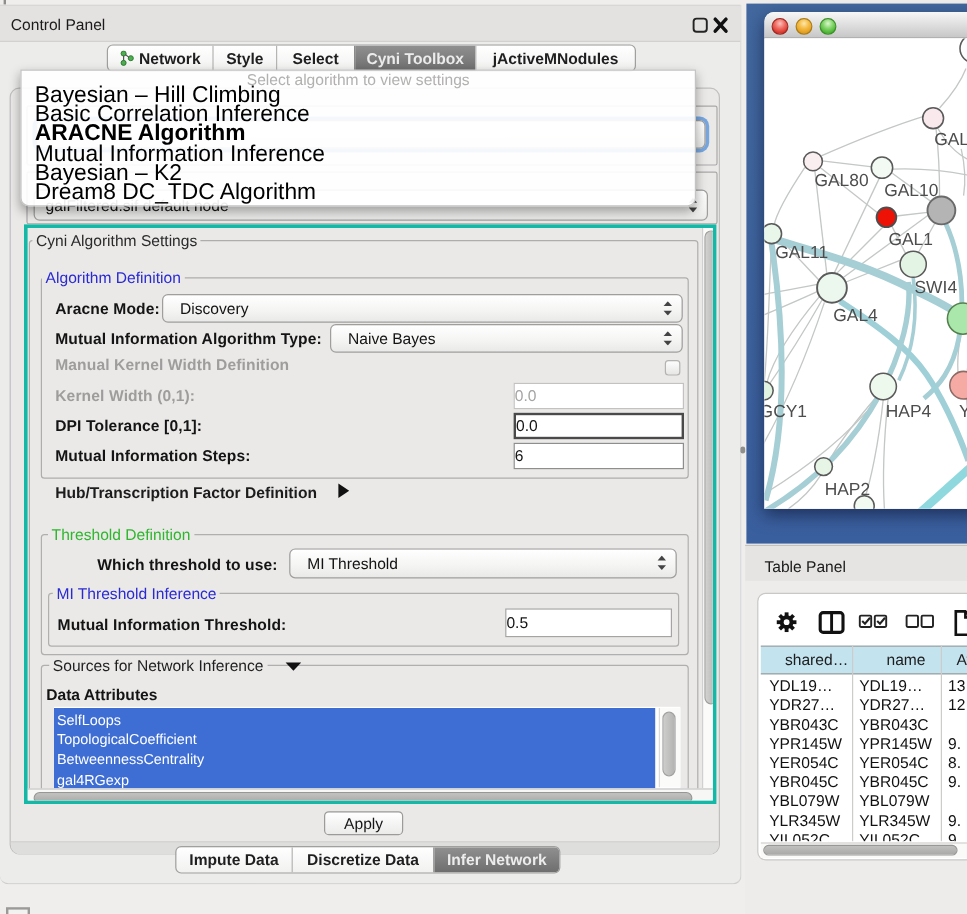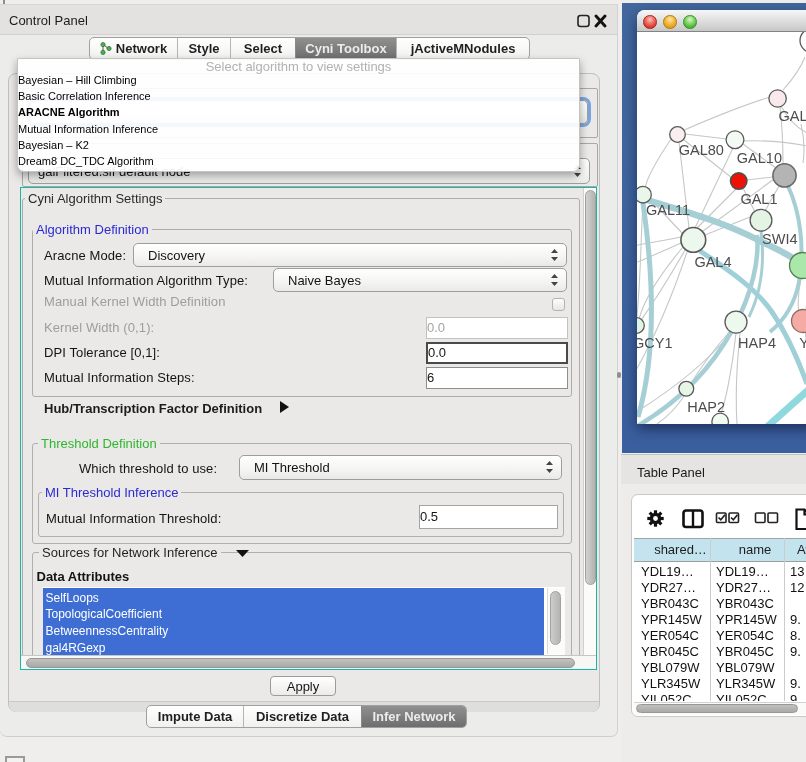--- a/index.html
+++ b/index.html
@@ -1,17 +1,17 @@
 <!DOCTYPE html>
 <html><head><meta charset="utf-8">
 <style>
 html,body{margin:0;padding:0}
 body{width:806px;height:762px;overflow:hidden;background:#efeeed;font-family:"Liberation Sans",sans-serif;position:relative}
 .abs{position:absolute}
-.lbl{position:absolute;font-weight:normal;font-size:13px;color:#141414;white-space:nowrap;line-height:13px;letter-spacing:.1px}
+.lbl{position:absolute;font-weight:bold;font-size:13px;color:#141414;white-space:nowrap;line-height:13px;letter-spacing:.1px}
 .dis{color:#9e9d9c}
 .fld{position:absolute;background:#fff;font-size:13px;color:#141414;box-sizing:border-box;padding-right:7px;white-space:nowrap}
 .combo{position:absolute;border:1px solid #9f9e9d;border-radius:5px;background:linear-gradient(#ffffff,#f4f4f3 60%,#e9e9e8);box-sizing:border-box;font-size:13px;color:#131313;white-space:nowrap;overflow:hidden}
 .grp{position:absolute;border:1px solid #aeadac;border-radius:3px}
 .gt{position:absolute;font-size:13px;background:#eae9e8;padding:0 3px;white-space:nowrap;line-height:13px}
 .seg{position:absolute;display:flex;border:1px solid #a0a09f;border-radius:5px;overflow:hidden;background:linear-gradient(#ffffff,#f1f1f0);font-weight:bold;font-size:13px;color:#1f1f1f}
 .seg>div{display:flex;align-items:center;justify-content:center;border-left:1px solid #b5b5b4;box-sizing:border-box}
 .seg>div:first-child{border-left:none}
 .seg>div.on{background:linear-gradient(#909090,#6e6e6e);color:#ececec;border-left-color:#8a8a8a}
 .arr{position:absolute;right:7px;top:50%;margin-top:-6px}
@@ -48,21 +48,21 @@
 
 <div class="abs" style="left:22px;top:88px;width:574px;height:48px;border:1px solid #a9a8a7;border-radius:2px"></div>
 <div class="combo" style="left:30px;top:100px;width:558px;height:24px;box-shadow:0 0 0 3px rgba(106,158,222,.9)"></div>
 
 <div class="abs" style="left:22px;top:143px;width:574px;height:42px;border:1px solid #a9a8a7;border-radius:2px"></div>
 <div class="combo" style="left:28px;top:158px;width:562px;height:26px;line-height:25px;padding-left:9px">galFiltered.sif default node<svg class="arr" width="9" height="12" viewBox="0 0 9 12">
       <path d="M4.5 0 L8 4 L1 4 Z" fill="#444"></path>
       <path d="M4.5 12 L8 8 L1 8 Z" fill="#444"></path>
     </svg></div>
 
-<div class="abs" style="left:20px;top:187px;width:577px;height:483px;border:1px solid #14b8a6;background:#eae9e8;overflow:hidden;box-sizing:border-box">
+<div class="abs" style="left:20px;top:187px;width:577px;height:483px;border:3px solid #14b8a6;background:#eae9e8;overflow:hidden;box-sizing:border-box">
   <div class="grp" style="left:1px;top:10px;width:556px;height:700px"></div>
   <div class="gt" style="left:4px;top:4px;color:#2b2b2b">Cyni Algorithm Settings</div>
 
   <div class="grp" style="left:11px;top:41px;width:538px;height:166px"></div>
   <div class="gt" style="left:12px;top:35px;color:#2a2ad2">Algorithm Definition</div>
   <div class="lbl" style="left:23px;top:61px">Aracne Mode:</div>
   <div class="combo" style="left:112px;top:55px;width:434px;height:24px;line-height:23px;padding-left:14px">Discovery<svg class="arr" width="9" height="12" viewBox="0 0 9 12">
         <path d="M4.5 0 L8 4 L1 4 Z" fill="#444"></path>
         <path d="M4.5 12 L8 8 L1 8 Z" fill="#444"></path>
       </svg></div>
@@ -123,21 +123,21 @@
  <div style="width:118px">Discretize Data</div>
  <div class="on" style="width:105px">Infer Network</div>
 </div>
 
 <div class="abs" style="left:617px;top:372px;width:4px;height:6px;background:#8f8f8e;border-radius:2px"></div>
 
 <div class="abs" style="left:5px;top:756px;width:20px;height:10px;border:2px solid #9b9a99;background:#f2f2f1;box-sizing:border-box"></div>
 
 <div class="abs" style="left:17px;top:58px;width:563px;height:114px;background:rgba(255,255,255,.92);border:1px solid #c4c4c3;border-radius:0 0 7px 7px;box-shadow:0 4px 9px rgba(0,0,0,.35);box-sizing:border-box;overflow:hidden">
  <div style="height:13px;line-height:15px;text-align:center;font-size:13px;color:#b2b1b0">Select algorithm to view settings</div>
- <div style="font-size:11px;color:#000;line-height:16.2px;padding-left:0px">Bayesian – Hill Climbing<br>Basic Correlation Inference<br><b>ARACNE Algorithm</b><br>Mutual Information Inference<br>Bayesian – K2<br>Dream8 DC_TDC Algorithm</div>
+ <div style="font-size:19px;color:#000;line-height:16.2px;padding-left:11px">Bayesian – Hill Climbing<br>Basic Correlation Inference<br><b>ARACNE Algorithm</b><br>Mutual Information Inference<br>Bayesian – K2<br>Dream8 DC_TDC Algorithm</div>
 </div>
 
 <div class="abs" style="left:622px;top:3px;width:184px;height:450px;background:linear-gradient(#42689f,#3a5f9e)"></div>
 <div class="abs" style="left:637px;top:10px;width:180px;height:414px;border-radius:8px 0 0 0;background:#fff;box-shadow:0 5px 14px rgba(0,0,25,.5)"></div>
 <div class="abs" style="left:637px;top:10px;width:180px;height:21.5px;border-radius:8px 0 0 0;background:linear-gradient(#f7f7f7,#c7c7c7);border-bottom:1px solid #848484;box-sizing:border-box"></div>
 <div class="abs" style="left:643.2px;top:15px;width:11.6px;height:11.6px;border-radius:50%;background:radial-gradient(circle at 50% 30%,#fbc2bd 0%,#ef6d63 40%,#dc3a30 72%,#c02622 100%);border:.5px solid #9e2a23"></div>
 <div class="abs" style="left:663.2px;top:15px;width:11.6px;height:11.6px;border-radius:50%;background:radial-gradient(circle at 50% 30%,#fde7ae 0%,#f5bc45 40%,#e39d1e 75%,#c8871c 100%);border:.5px solid #a97c17"></div>
 <div class="abs" style="left:683.2px;top:15px;width:11.6px;height:11.6px;border-radius:50%;background:radial-gradient(circle at 50% 30%,#dbf6cd 0%,#84d56d 40%,#4ab530 75%,#3da028 100%);border:.5px solid #3c8f28"></div>
 
 <svg class="abs" style="left:637px;top:31.5px;background:#fff" width="169" height="392" viewBox="0 0 169 392">

